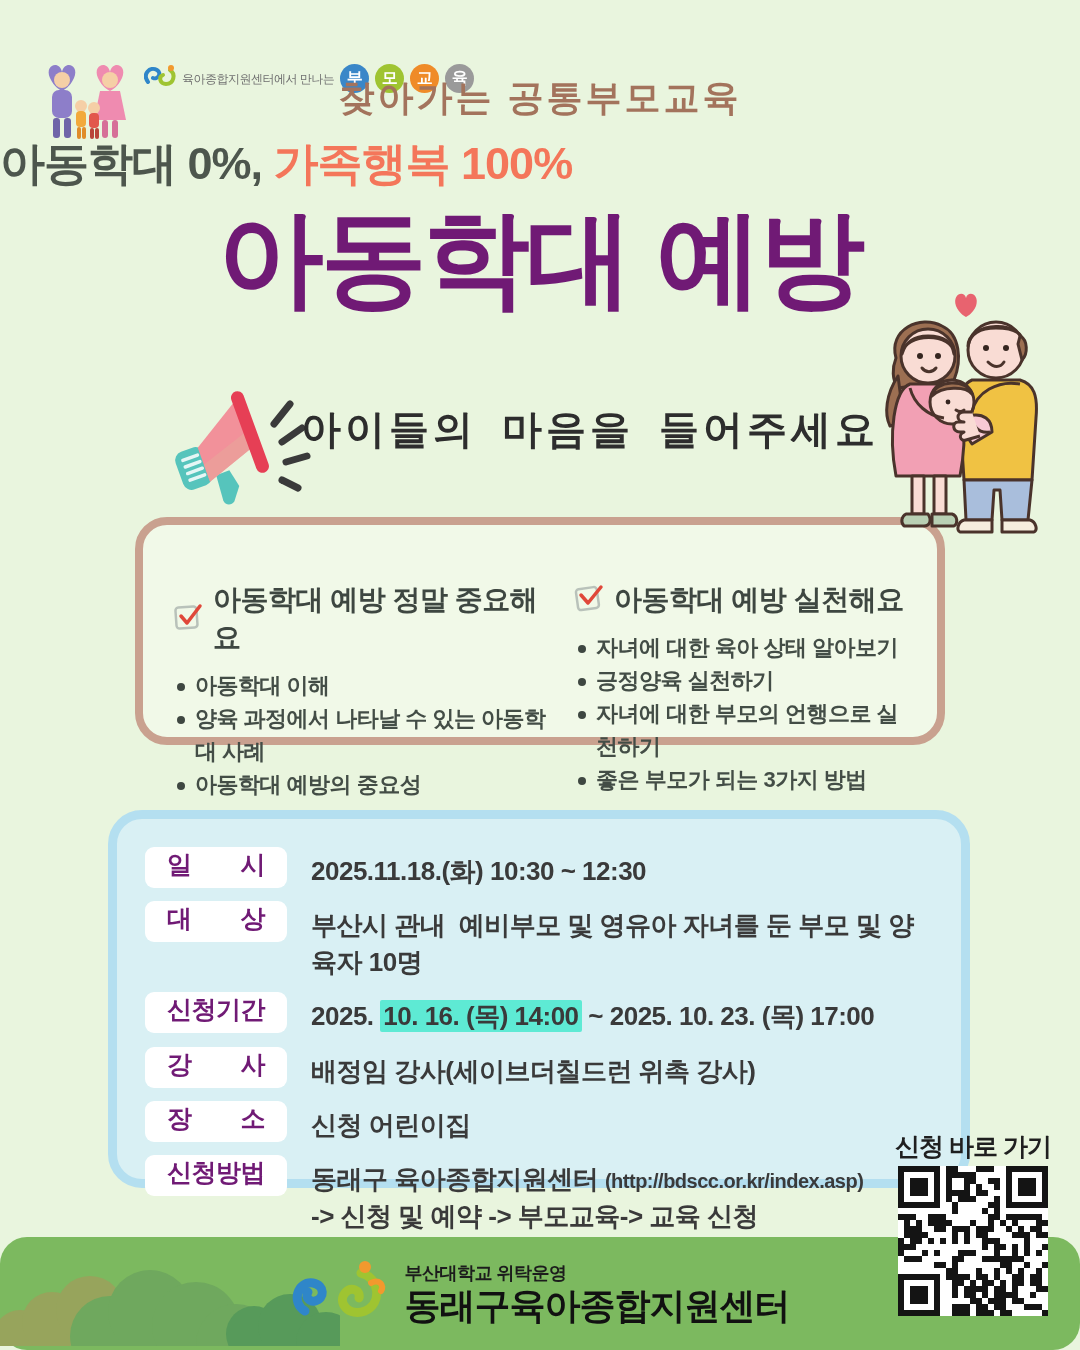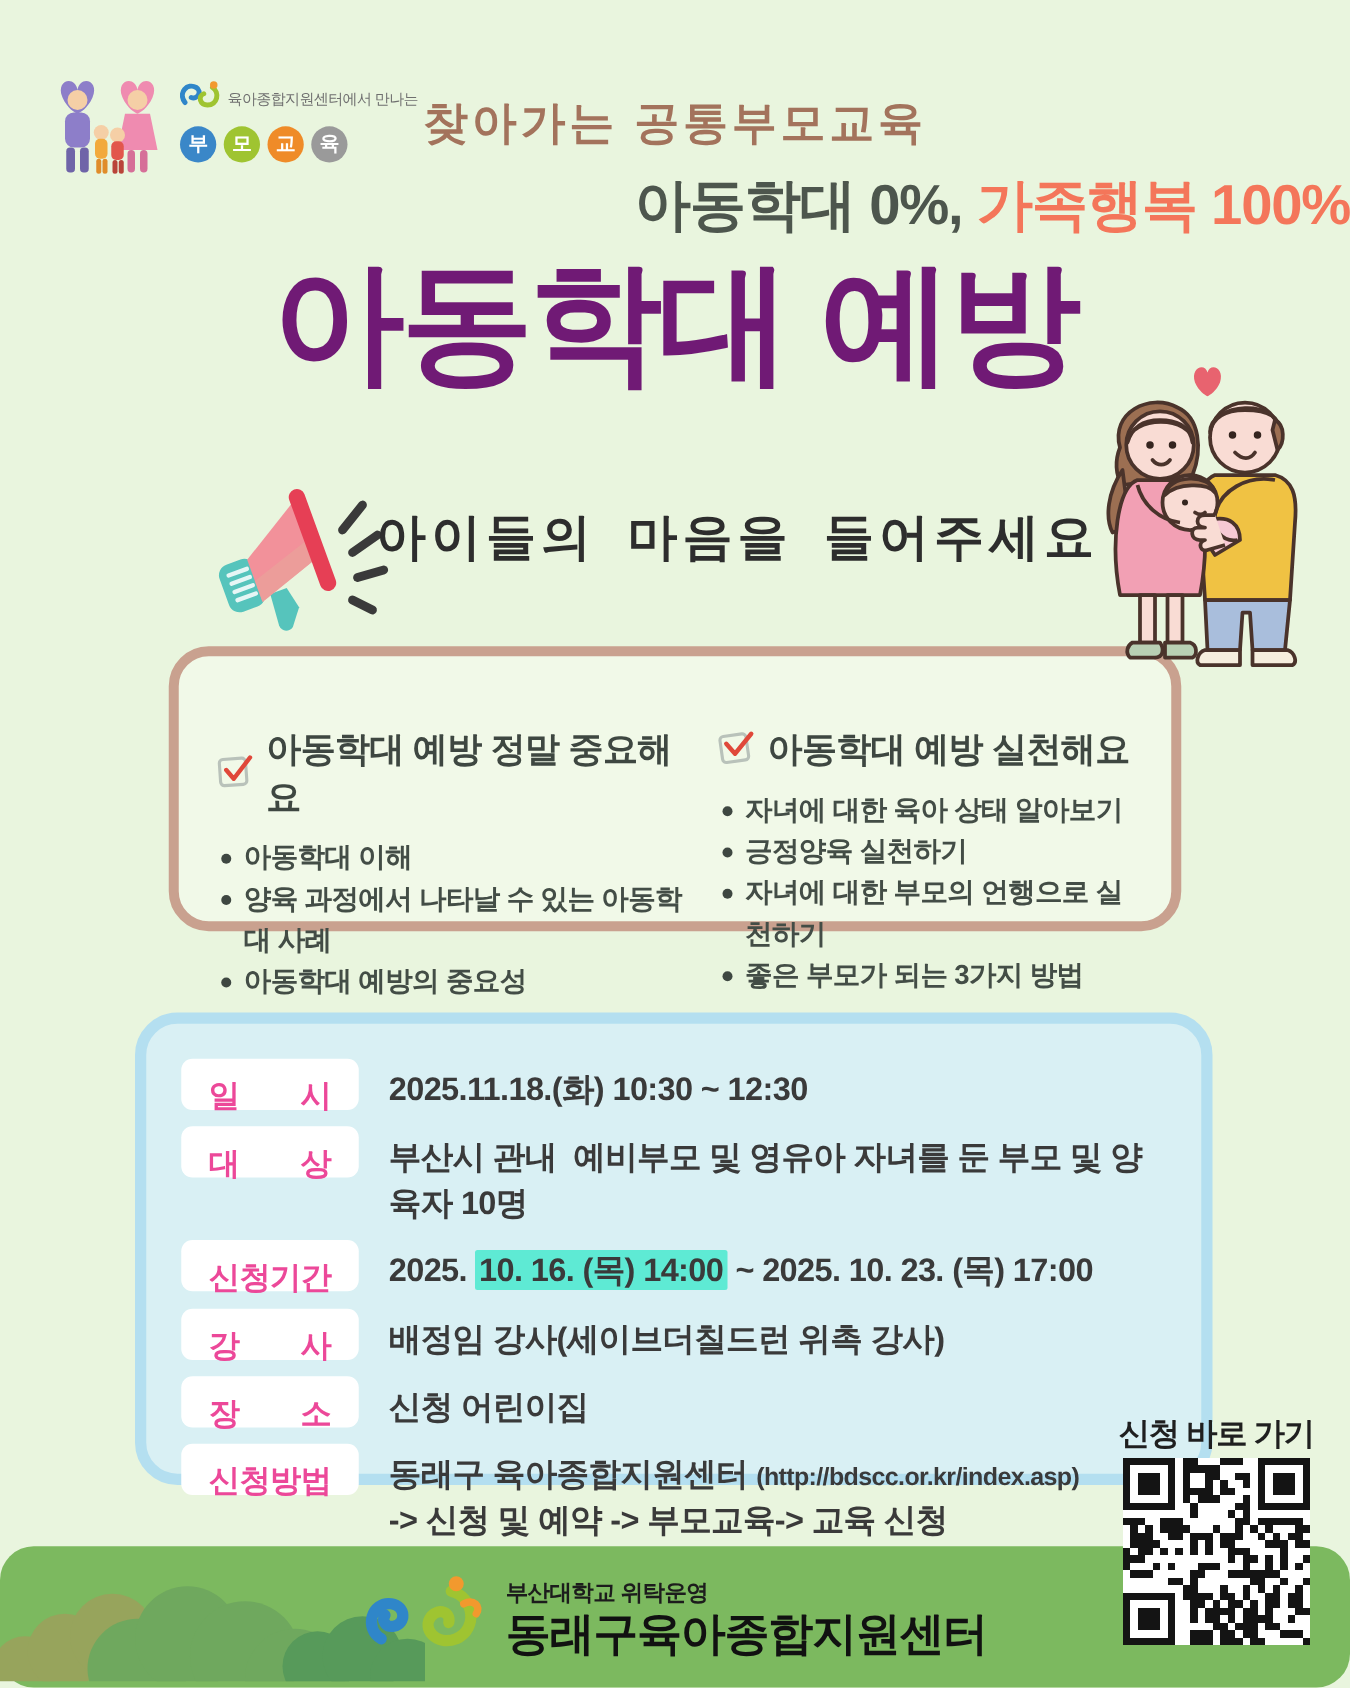--- a/index.html
+++ b/index.html
@@ -9,39 +9,39 @@
     width:1080px; height:1350px;
     background:#e9f5de;
     overflow:hidden;
     font-family:"Liberation Sans", sans-serif;
     color:#333;
   }
   .abs { position:absolute; }
 
   
   .brand { left:36px; top:58px; display:flex; gap:10px; align-items:flex-start; }
-  .brand-right { display:flex; flex-direction:column; gap:6px; padding-top:6px; }
+  .brand-right { display:flex; flex-direction:row; gap:6px; padding-top:6px; }
   .brand-tagline-row { display:flex; align-items:center; gap:4px; }
   .brand-tagline { font-size:12px; color:#6f6f6f; letter-spacing:-0.5px; }
   .brand-circles { display:flex; gap:6px; }
   .brand-circle {
     width:29px; height:29px; border-radius:50%;
     display:flex; align-items:center; justify-content:center;
     color:#fff; font-size:16px; font-weight:bold;
   }
 
   
   .eyebrow {
     top:74px; left:0; width:100%;
     text-align:center; font-size:36px; font-weight:700;
     color:#a3735c; letter-spacing:3px;
   }
   .subtitle {
     top:134px; left:0; width:100%;
-    text-align:right; font-size:45px; font-weight:800; letter-spacing:-1px;
+    text-align:left; font-size:45px; font-weight:800; letter-spacing:-1px;
   }
   .subtitle .dark { color:#4d564d; }
   .subtitle .accent { color:#f4765a; }
   .main-title {
     top:198px; left:0; width:100%;
     text-align:center; font-size:106px; font-weight:900;
     color:#701a75; letter-spacing:-3px; line-height:1.15;
   }
 
   
@@ -80,22 +80,22 @@
   
   .info-box {
     left:108px; top:810px; width:862px; height:378px;
     background:#d9f0f4; border:9px solid #b4dff0; border-radius:34px;
     padding:28px 24px 0 28px; z-index:1;
   }
   .info-row { display:flex; align-items:flex-start; margin-bottom:12px; }
   .info-pill {
     width:142px; min-width:142px; height:41px;
     background:#ffffff; border-radius:9px;
-    padding:13px 22px 0 22px;
-    font-size:25px; font-weight:700; color:#ec4899;
+    padding:1px 22px 0 22px;
+    font-size:25px; font-weight:700; color:#701a75;
     text-align:justify; text-align-last:justify; letter-spacing:-0.5px;
   }
   .info-value {
     padding:6px 0 0 24px;
     font-size:26px; font-weight:600; color:#3a3a3a;
     letter-spacing:-0.5px; white-space:pre-wrap; line-height:1.4;
   }
   .hl { background:#5eead4; padding:1px 3px; border-radius:2px; }
   .url-small { font-size:20px; font-weight:600; color:#3a3a3a; }
 

